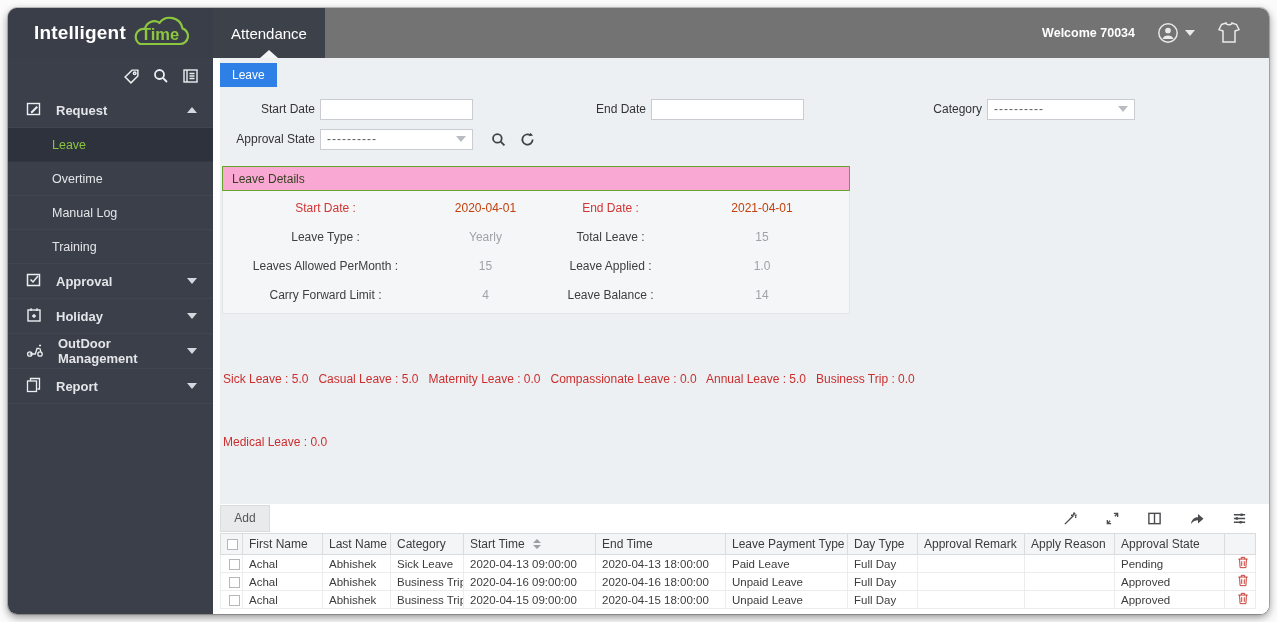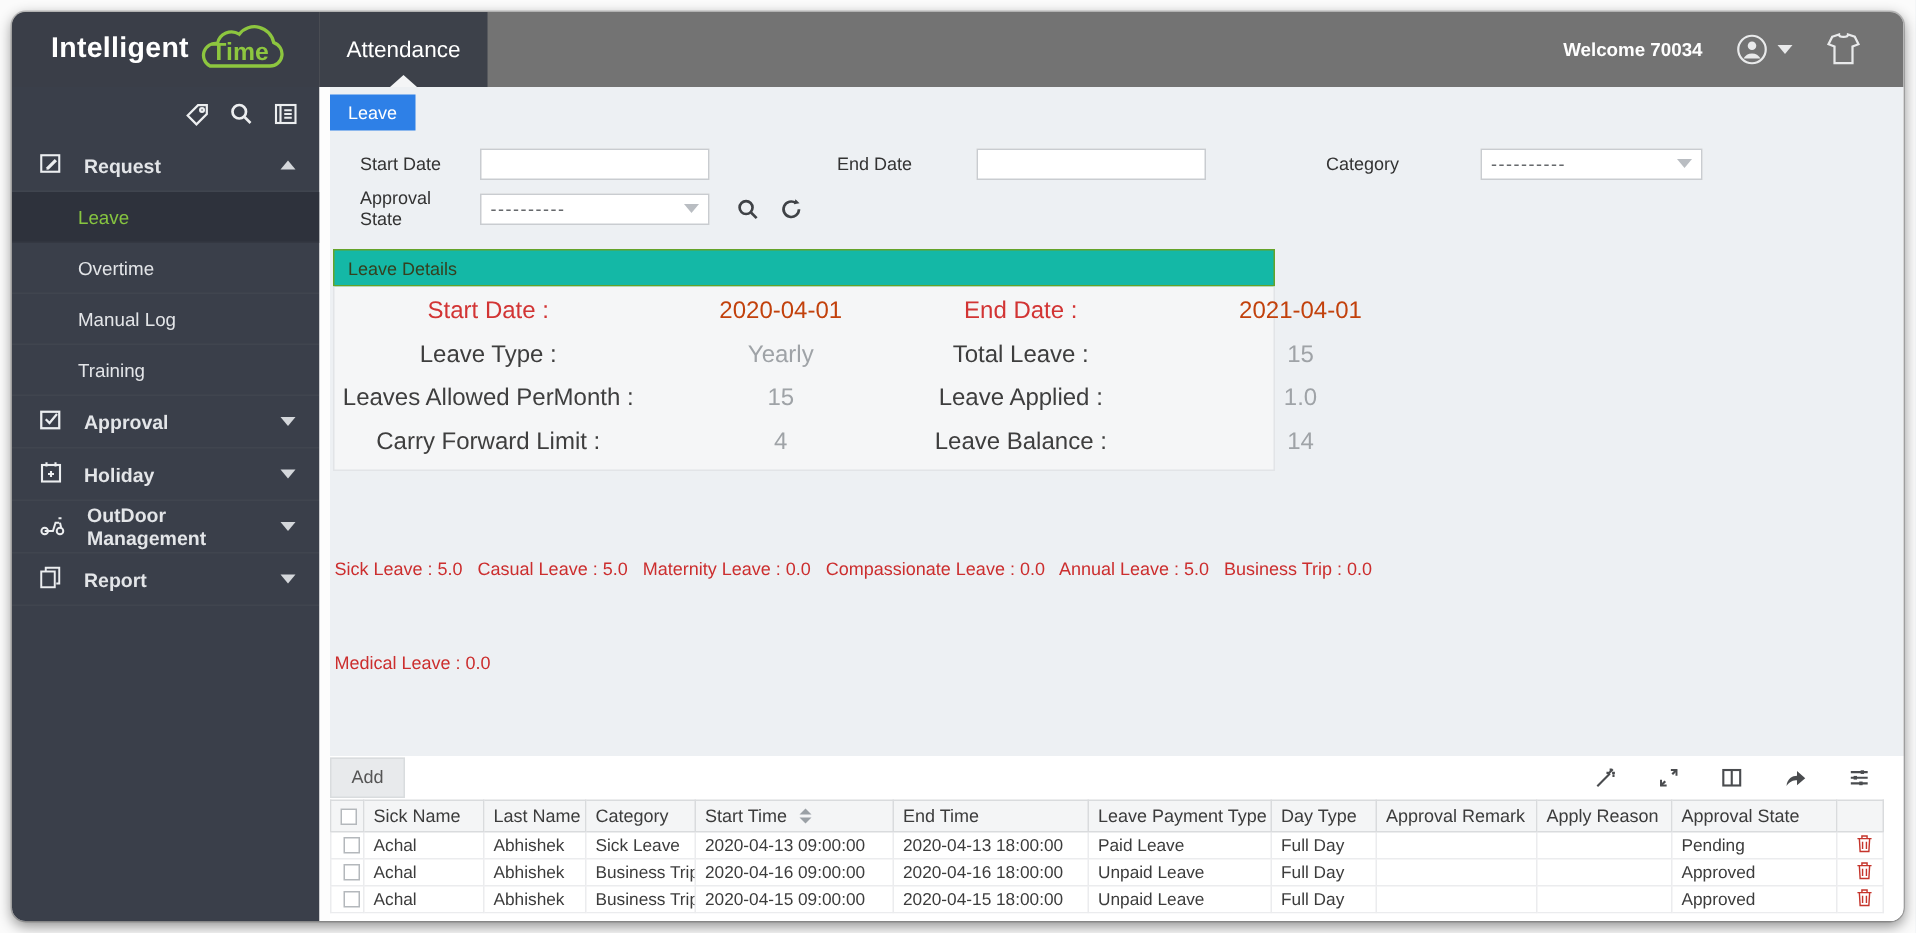--- a/index.html
+++ b/index.html
@@ -44,36 +44,36 @@
   .submenu .side-item.active{ background:#2e323c; color:#87c540; }
   .side-section, .side-item{ border-bottom:1px solid rgba(255,255,255,0.03); }
   .scroll-strip{ width:7px; background:#fdfdfd; flex:0 0 auto; }
   
   .main{ flex:1; background:#edf0f3; display:flex; flex-direction:column; min-width:0; }
   .tab-strip{ padding-top:5px; height:29px; flex:0 0 auto; }
   .leave-tab{ display:inline-flex; align-items:center; justify-content:center; min-width:49px; height:24px;
     background:#2e80e7; color:#fff; font-size:12px; padding:0 12px; cursor:pointer; }
   .filters{ padding-top:7px; flex:0 0 auto; }
   .f-row{ display:flex; align-items:center; height:30px; font-size:12px; color:#333; }
-  .f-label{ margin-right:5px;padding-left:20px; }
+  .f-label{ text-align:right; margin-right:5px; }
   .w95{ width:95px; } .w105{ width:108px; } .w118{ width:118px; }
   .f-input{ width:153px; height:21px; border:1px solid #c9ccd0; background:#fff; font-size:12px; padding:0 4px;
     font-family:"Liberation Sans",sans-serif; }
   .f-select{ width:153px; height:21px; border:1px solid #c9ccd0; background:#fff; display:flex; align-items:center;
     padding:0 6px; color:#5a5d61; font-size:12px; cursor:pointer; letter-spacing:1px; }
   .f-select .sel-caret{ margin-left:auto; width:0;height:0; border-left:5px solid transparent; border-right:5px solid transparent; border-top:6px solid #b9bdc2; }
   .f-select.cat{ width:148px; }
   .gap1{ width:65px; } .gap2{ width:60px; }
   .f-icons{ display:flex; align-items:center; gap:14px; margin-left:18px; color:#3f4246; }
   .f-icons .ficon{ cursor:pointer; display:flex; }
   
   .ld-panel{ width:628px; margin:12px 0 0 2px; flex:0 0 auto; }
-  .ld-head{ background:#14b8a6; border:1px solid #65a329; color:#35401f; font-size:12px; height:25px; display:flex; align-items:center; padding-left:9px; }
+  .ld-head{ background:#f9a8d4; border:1px solid #65a329; color:#35401f; font-size:12px; height:25px; display:flex; align-items:center; padding-left:9px; }
   .ld-body{ background:#f5f6f7; border:1px solid #e2e4e7; border-top:none; padding:2px 0 4px; }
-  .ld-row{ display:grid; grid-template-columns:205px 115px 135px 168px; height:29px; align-items:center; font-size:16px;gap:35px; }
+  .ld-row{ display:grid; grid-template-columns:205px 115px 135px 168px; height:29px; align-items:center; font-size:12px; }
   .ld-row > div{ text-align:center; }
   .ld-label{ color:#3e3e3e; }
   .ld-label.red{ color:#d23434; }
   .ld-value{ color:#9fa3a7; }
   .ld-value.dark{ color:#c2410c; }
   
   .summary{ margin:13px 0 0 3px; color:#cc2e2e; font-size:12px; line-height:1.75; white-space:pre-wrap; flex:0 0 auto; }
   
   .white-sec{ background:#fff; margin-top:9px; flex:1; display:flex; flex-direction:column; min-height:0; }
   .toolbar{ height:28px; display:flex; align-items:center; flex:0 0 auto; }
@@ -362,21 +362,21 @@
               <col style="width:122px">
               <col style="width:70px">
             <col style="width:107px">
               <col style="width:90px">
               <col style="width:110px">
               <col style="width:31px">
           </colgroup>
           <thead>
             <tr>
               <th class="cb-col"><span class="cb"></span></th>
-              <th>Sick Name</th>
+              <th>First Name</th>
               <th>Last Name</th>
               <th>Category</th>
               <th>
                 <span class="th-flex">
                   <span>Start Time</span>
                   <span class="sort">
                       <i class="s-up"></i>
                       <i class="s-dn"></i>
                     </span>
                 </span>

